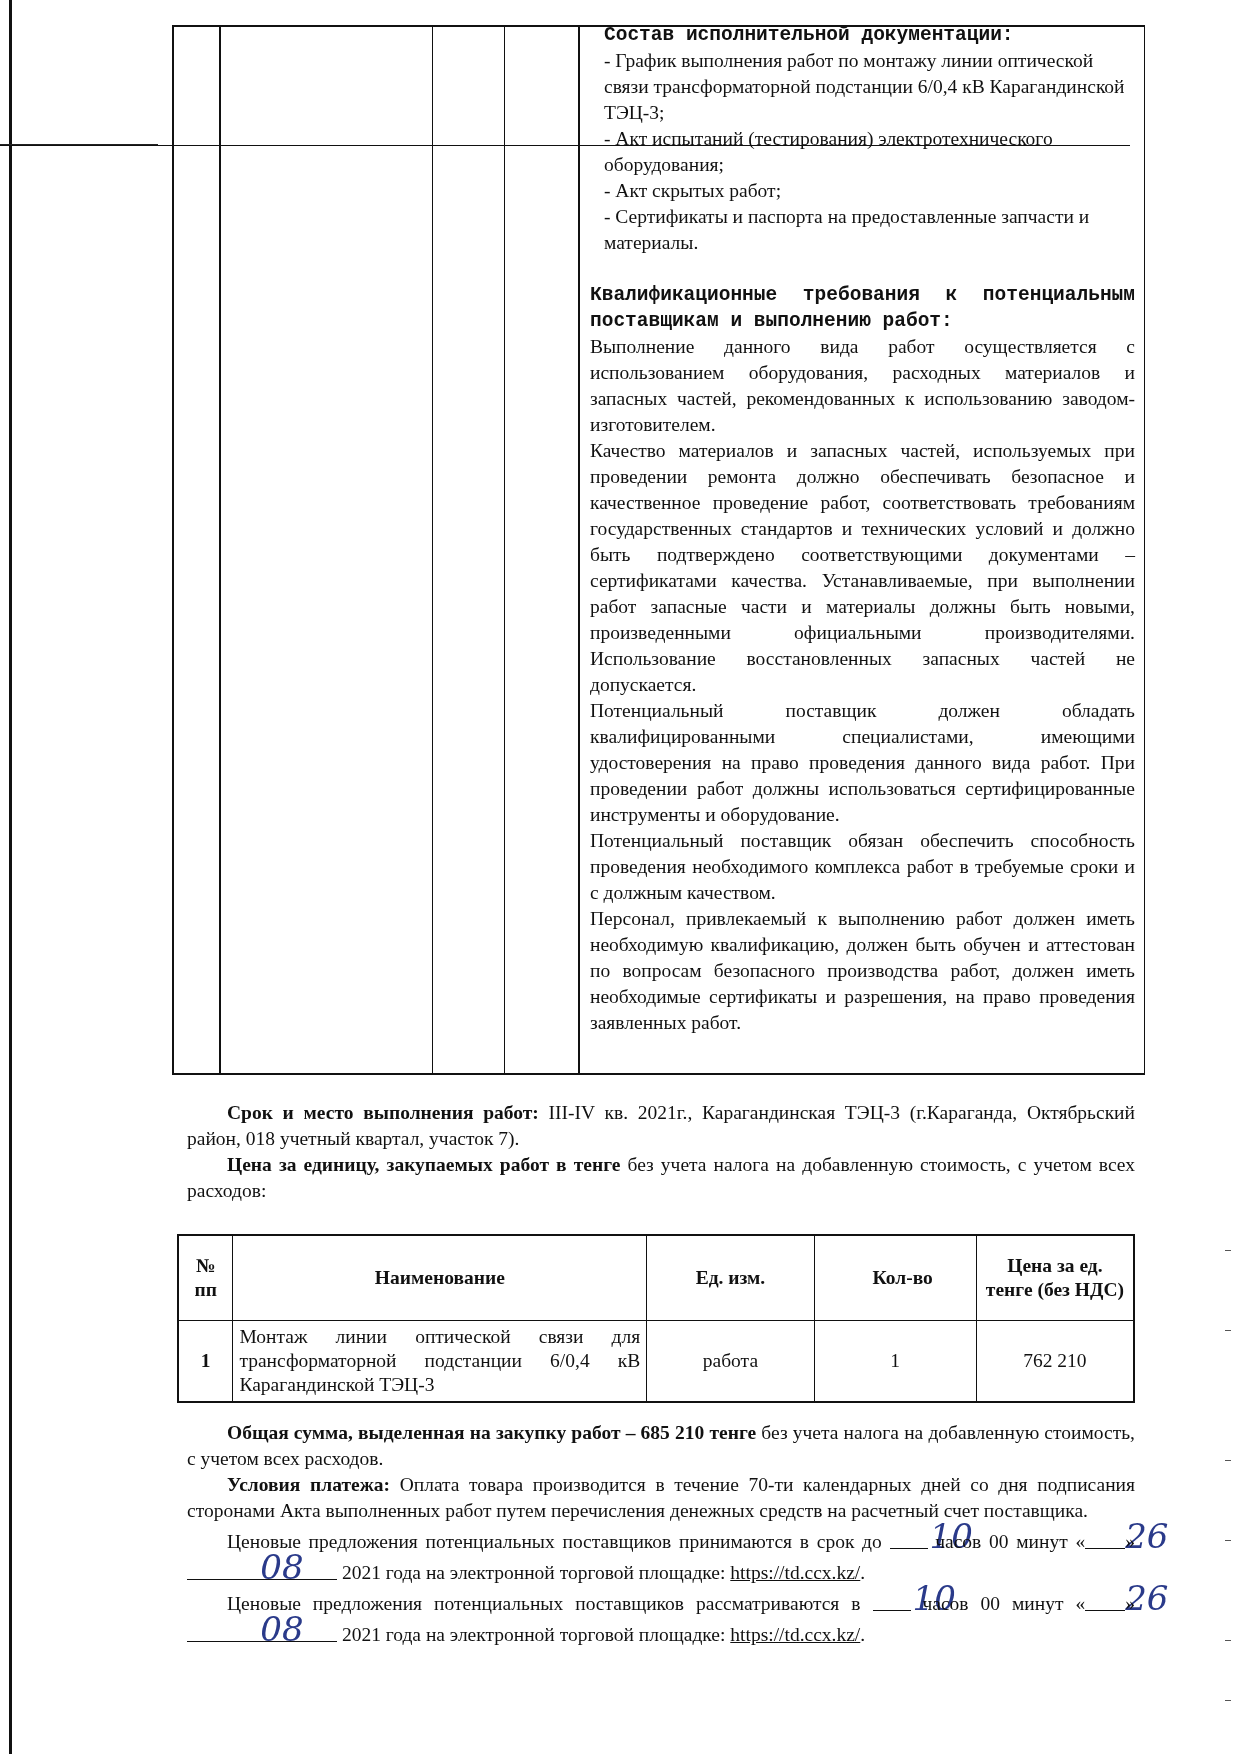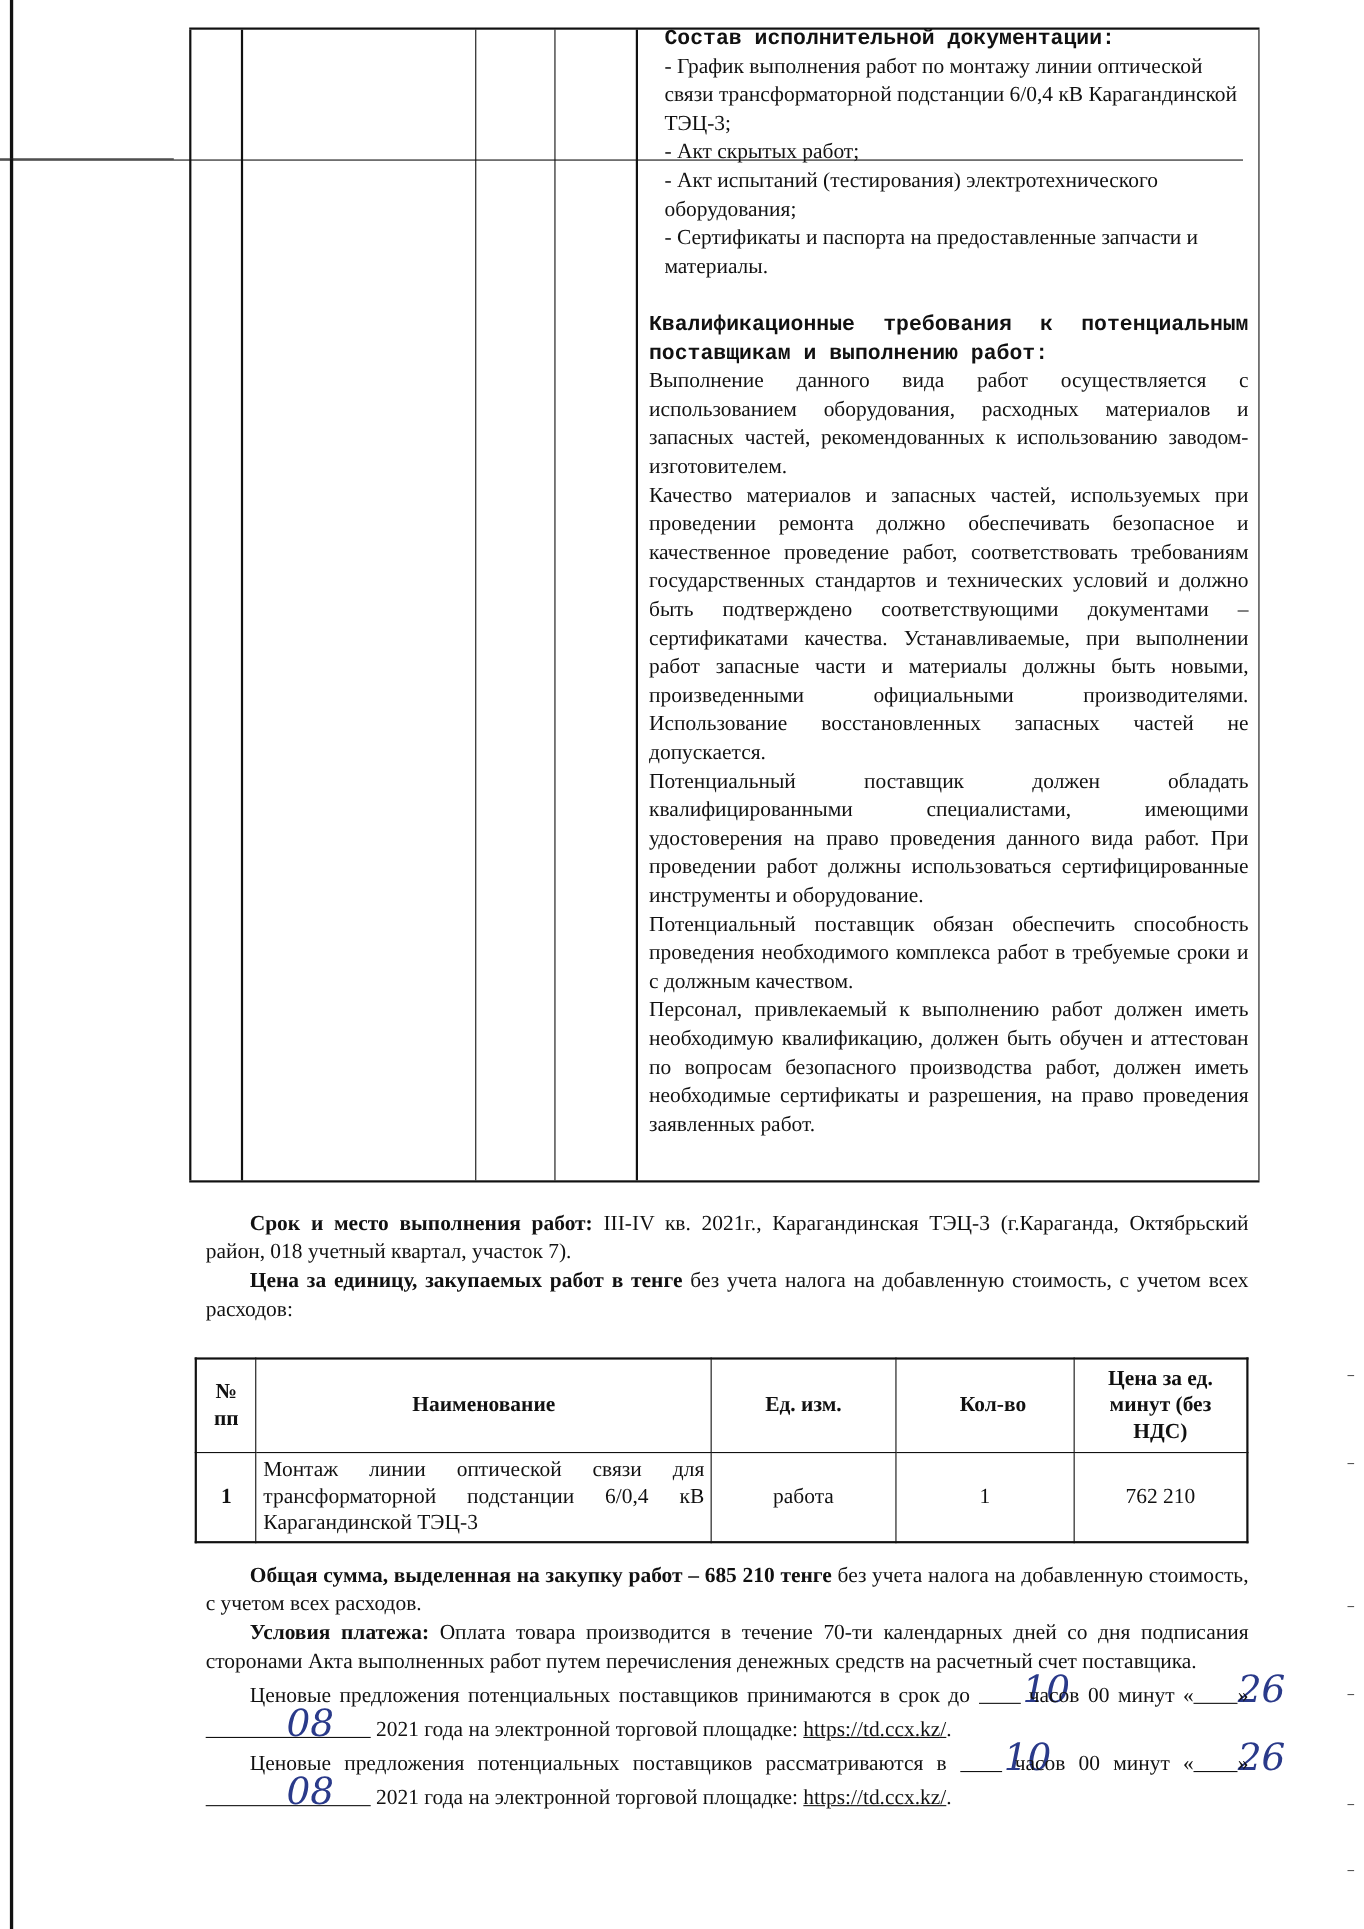--- a/index.html
+++ b/index.html
@@ -75,22 +75,22 @@
   <div class="col-line" style="left:260px;width:1px;"></div>
   <div class="col-line" style="left:332px;width:1px;"></div>
   <div class="col-line" style="left:406px;width:2px;"></div>
   <div class="col-line" style="right:0;width:1px;"></div>
 </div>
 <div class="strike-line"></div>
 
 <div class="top-cell">
   <p class="bold" style="padding-left:14px;">Состав исполнительной документации:</p>
   <p style="padding-left:14px;">-  График выполнения работ по монтажу линии оптической связи трансформаторной подстанции 6/0,4 кВ Карагандинской ТЭЦ-3;</p>
+  <p style="padding-left:14px;">-  Акт испытаний (тестирования) электротехнического оборудования;</p>
   <p style="padding-left:14px;">-  Акт скрытых работ;</p>
-  <p style="padding-left:14px;">-  Акт испытаний (тестирования) электротехнического оборудования;</p>
   <p style="padding-left:14px;">-  Сертификаты и паспорта на предоставленные запчасти и материалы.</p>
   <div class="gap"></div>
   <p class="bold justify-last-left">Квалификационные требования к потенциальным поставщикам и выполнению работ:</p>
   <p class="justify-last-left">Выполнение данного вида работ осуществляется с использованием оборудования, расходных материалов и запасных частей, рекомендованных к использованию заводом-изготовителем.</p>
   <p class="justify-last-left">Качество материалов и запасных частей, используемых при проведении ремонта должно обеспечивать безопасное и качественное проведение работ, соответствовать требованиям государственных стандартов и технических условий и должно быть подтверждено соответствующими документами – сертификатами качества. Устанавливаемые, при выполнении работ запасные части и материалы должны быть новыми, произведенными официальными производителями. Использование восстановленных запасных частей не допускается.</p>
   <p class="justify-last-left">Потенциальный поставщик должен обладать квалифицированными специалистами, имеющими удостоверения на право проведения данного вида работ. При проведении работ должны использоваться сертифицированные инструменты и оборудование.</p>
   <p class="justify-last-left">Потенциальный поставщик обязан обеспечить способность проведения необходимого комплекса работ в требуемые сроки и с должным качеством.</p>
   <p class="justify-last-left">Персонал, привлекаемый к выполнению работ должен иметь необходимую квалификацию, должен быть обучен и аттестован по вопросам безопасного производства работ, должен иметь необходимые сертификаты и разрешения, на право проведения заявленных работ.</p>
 </div>
 
@@ -99,21 +99,21 @@
   <p><b>Цена за единицу, закупаемых работ в тенге</b><span> без учета налога на добавленную стоимость, с учетом всех расходов:</span></p>
 </div>
 
 <table class="price-table">
   <thead>
     <tr>
       <th style="width:40px;margin-left:46px;">№ пп</th>
       <th style="width:390px;">Наименование</th>
       <th style="width:150px;margin-left:43px;">Ед. изм.</th>
       <th style="width:130px;padding-left:21px;">Кол-во</th>
-      <th style="width:140px;">Цена за ед. минут (без НДС)</th>
+      <th style="width:140px;">Цена за ед. тенге (без НДС)</th>
     </tr>
   </thead>
   <tbody>
     <tr>
       <td style="font-weight:bold;">1</td>
       <td class="name">Монтаж линии оптической связи для трансформаторной подстанции 6/0,4 кВ Карагандинской ТЭЦ-3</td>
       <td>работа</td>
       <td>1</td>
       <td>762 210</td>
     </tr>

